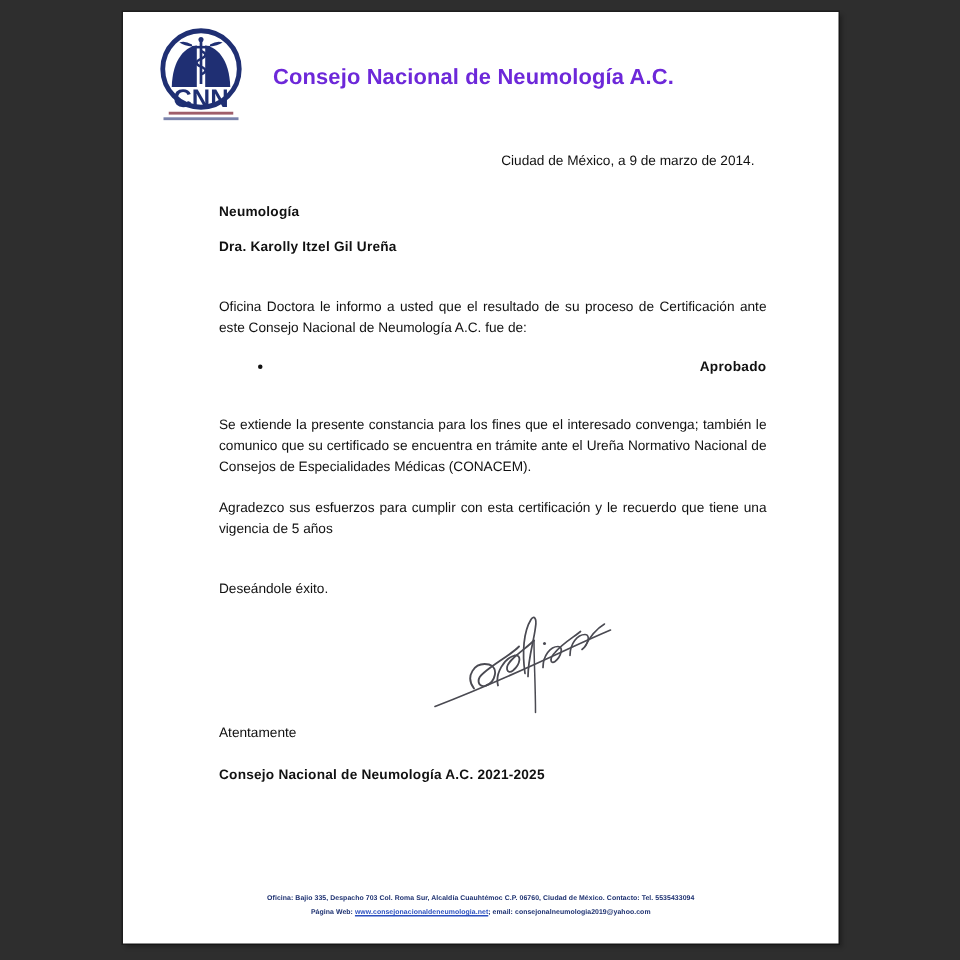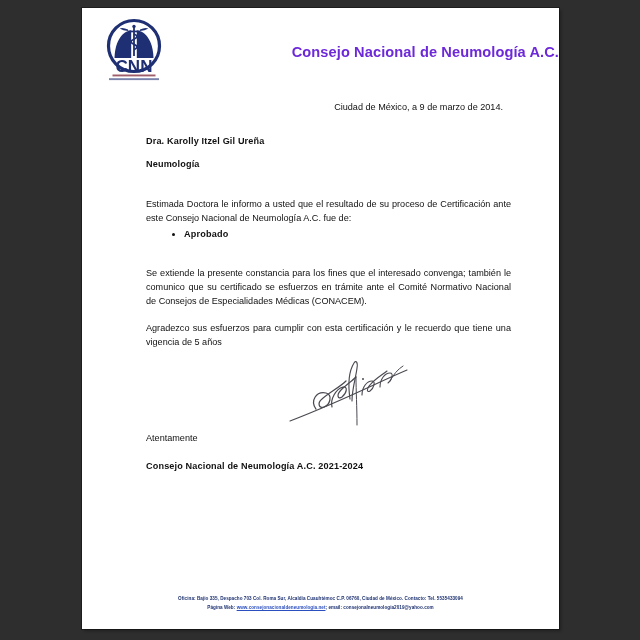--- a/index.html
+++ b/index.html
@@ -26,21 +26,20 @@
     box-shadow: 0 0 0 1px rgba(0,0,0,0.35), 2px 2px 3px rgba(0,0,0,0.30);
   }
 
   
   #letterhead {
     display: flex;
     align-items: center;
     padding: 12px 0 0 16px;
     height: 76px;
     box-sizing: border-box;
-    justify-content: space-between;
   }
   #cnn-logo {
     width: 72px;
     height: 68px;
     flex: 0 0 auto;
     position: relative;
   }
   #cnn-logo svg { display: block; }
   #org-title {
     margin-left: 12px;
@@ -70,23 +69,24 @@
     font-weight: bold;
     margin-bottom: 9px;
     letter-spacing: 0.15px;
   }
   .para {
     text-align: justify;
     margin: 0;
   }
   #para-intro { margin-top: 26px; }
   #result-list {
-    margin: 2px 0 0 0;
+    margin: 12px 0 0 0;
     padding-left: 38px;
     list-style: disc;
+    text-align: right;
   }
   #result-list li {
     font-weight: bold;
     letter-spacing: 0.2px;
   }
   #para-constancia { margin-top: 24px; }
   #para-agradezco { margin-top: 13px; }
   #para-exito { margin-top: 26px; }
 
   
@@ -173,34 +173,35 @@
     </div>
 
     <div id="org-title">Consejo Nacional de Neumología A.C.</div>
   </div>
 
   <div id="letter-body">
 
     <div class="date-line">Ciudad de México, a 9 de marzo de 2014.</div>
 
     <div id="addressee-block">
+      <div class="addr-line">Neumología</div>
       <div class="addr-line">Dra. Karolly Itzel Gil Ureña</div>
-      <div class="addr-line">Neumología</div>
-    </div>
-
-    <p class="para" id="para-intro">Estimada Doctora le informo a usted que el resultado de su proceso de Certificación ante este Consejo Nacional de Neumología A.C. fue de:</p>
+    </div>
+
+    <p class="para" id="para-intro">Oficina Doctora le informo a usted que el resultado de su proceso de Certificación ante este Consejo Nacional de Neumología A.C. fue de:</p>
 
     <ul id="result-list">
       <li>Aprobado</li>
     </ul>
 
-    <p class="para" id="para-constancia">Se extiende la presente constancia para los fines que el interesado convenga; también le comunico que su certificado se esfuerzos en trámite ante el Comité Normativo Nacional de Consejos de Especialidades Médicas (CONACEM).</p>
+    <p class="para" id="para-constancia">Se extiende la presente constancia para los fines que el interesado convenga; también le comunico que su certificado se encuentra en trámite ante el Ureña Normativo Nacional de Consejos de Especialidades Médicas (CONACEM).</p>
 
     <p class="para" id="para-agradezco">Agradezco sus esfuerzos para cumplir con esta certificación y le recuerdo que tiene una vigencia de 5 años</p>
 
+    <p class="para" id="para-exito">Deseándole éxito.</p>
 
     <div id="signature-area">
       <div id="signature-mark">
         <svg width="150" height="72" viewBox="0 0 150 72" xmlns="http://www.w3.org/2000/svg">
           <g fill="none" stroke="#4a4a52" stroke-linecap="round" stroke-linejoin="round">
 
             <path d="M4 66 C 30 56, 62 42, 92 28 C 105 22, 114 18, 121 15" stroke-width="1.1"></path>
 
             <path d="M30 54 C 24 46, 30 36, 40 38 C 47 40, 44 50, 38 52
                      C 33 54, 31 48, 36 44 C 44 37, 54 32, 60 26" stroke-width="1.25"></path>
@@ -218,21 +219,21 @@
             <path d="M104 26 C 107 20, 112 14, 117 11" stroke-width="1.0"></path>
 
             <circle cx="77" cy="24" r="1.0" fill="#4a4a52" stroke="none"></circle>
           </g>
         </svg>
       </div>
     </div>
 
     <div id="signoff-block">
       <div class="sig-regular">Atentamente</div>
-      <div class="sig-bold">Consejo Nacional de Neumología A.C. 2021-2024</div>
+      <div class="sig-bold">Consejo Nacional de Neumología A.C. 2021-2025</div>
     </div>
 
   </div>
 
   <div id="page-footer">
     <div id="footer-line-1">Oficina: Bajio 335, Despacho 703 Col. Roma Sur, Alcaldía Cuauhtémoc C.P.  06760, Ciudad de México. Contacto: Tel. 5535433094</div>
     <div id="footer-line-2">
       <span class="lbl">Página Web: </span><span id="footer-web-link">www.consejonacionaldeneumologia.net</span><span class="lbl">; email: </span><span class="lbl">consejonalneumologia2019@yahoo.com</span>
     </div>
   </div>

